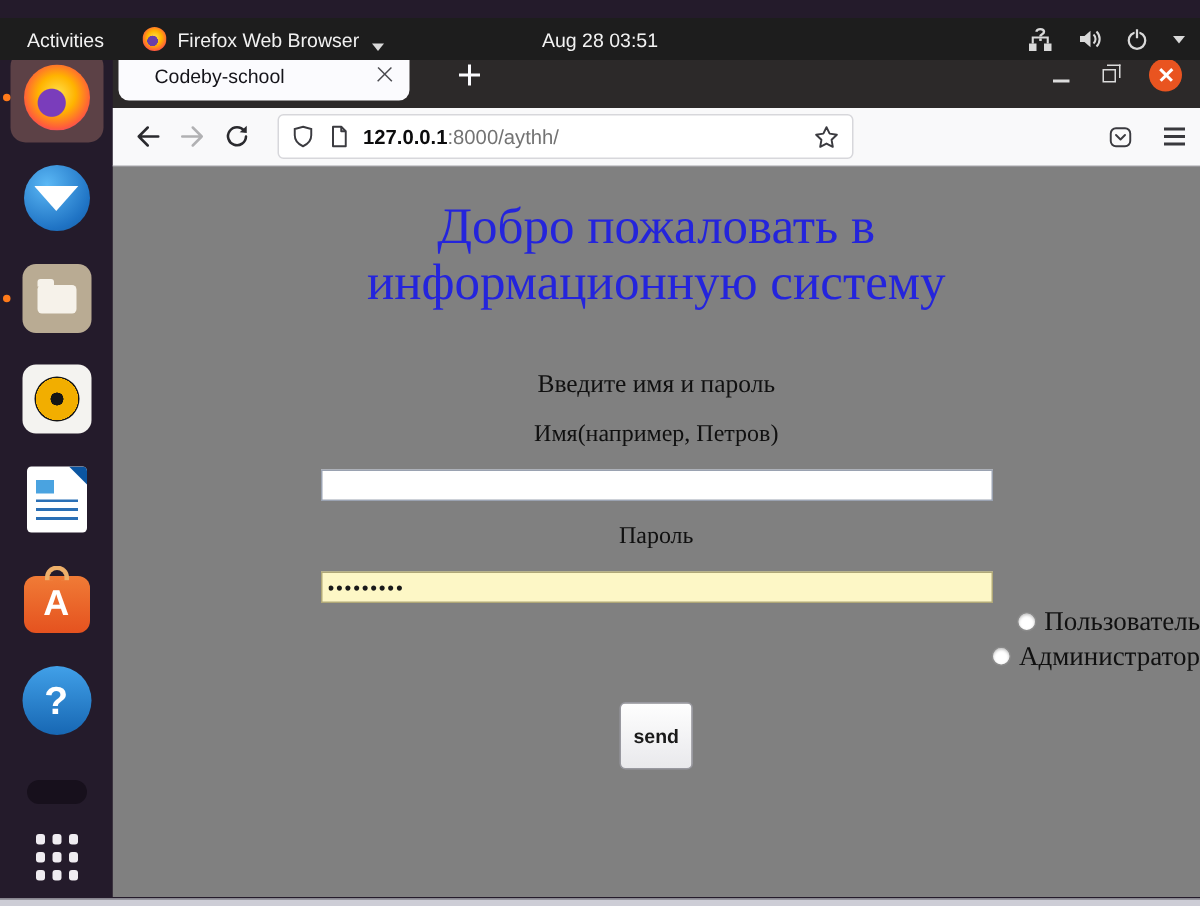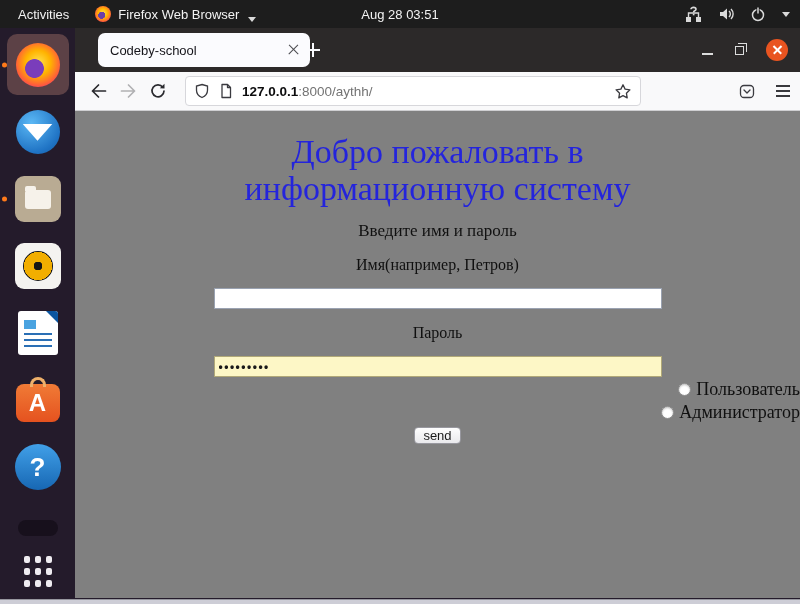--- a/index.html
+++ b/index.html
@@ -1,20 +1,20 @@
 <!DOCTYPE html>
 <html><head>
 <meta charset="utf-8">
 <style>
   * { margin:0; padding:0; box-sizing:border-box; }
   html,body { width:800px; height:604px; overflow:hidden; }
   body { position:relative; font-family:"Liberation Sans", sans-serif; background:#241b2b; }
 
   
-  .top-panel { position:absolute; left:0; top:0; width:800px; height:28px; background:#1d1d1d;
+  .top-panel { position:absolute; left:0; top:12px; width:800px; height:28px; background:#1d1d1d;
     display:flex; align-items:center; color:#f2f2f2; font-size:13px; z-index:30; }
   .tp-left { display:flex; align-items:center; gap:26px; padding-left:18px; }
   .tp-appmenu { display:flex; align-items:flex-end; gap:7px; }
   .ff-mini { width:16px; height:16px; border-radius:50%;
     background:radial-gradient(circle at 42% 58%, #6a3fa8 0 26%, rgba(0,0,0,0) 28%),
       radial-gradient(circle at 50% 45%, #ffe14d 0%, #ffb300 40%, #ff5e3a 70%, #d42c86 100%); }
   .caret-down { width:0; height:0; border-left:4px solid transparent; border-right:4px solid transparent;
     border-top:5px solid #d9d9d9; display:inline-block; margin-left:2px; }
   .tp-clock { position:absolute; left:0; right:0; text-align:center; font-weight:500; }
   .tp-right { position:absolute; right:10px; top:0; height:28px; display:flex; align-items:center; gap:14px; }
@@ -58,22 +58,22 @@
     display:flex; align-items:center; justify-content:center; color:#fff; font-size:26px; font-weight:bold; }
   .ic-blob { width:40px; height:16px; border-radius:8px; background:#17101c; margin-top:16px; }
   .ic-grid { display:grid; grid-template-columns:repeat(3, 6px); grid-template-rows:repeat(3, 7px);
     gap:5px; margin-top:14px; }
   .ic-grid span { width:6px; height:7px; border-radius:2px; background:#efecf1; }
   .dock-spacer { flex:1; }
 
   
   .window { position:absolute; left:75px; top:28px; width:725px; height:571px; z-index:10; }
   .tabbar { position:relative; height:44px; background:#2c2929; }
-  .tab { position:absolute; left:4px; top:5px; width:212px; height:34px; background:#fbfbfe; border-radius:7px;
-    display:flex; align-items:center; padding:0 10px 0 12px; font-size:13px; color:#15141a;margin-left:19px; }
+  .tab { position:absolute; left:4px; top:5px; width:194px; height:34px; background:#fbfbfe; border-radius:7px;
+    display:flex; align-items:center; padding:0 10px 0 24px; font-size:13px; color:#15141a; }
   .tab-title { flex:1; white-space:nowrap; overflow:hidden; }
   .xglyph { position:relative; width:12px; height:12px; display:inline-block; }
   .xglyph::before, .xglyph::after { content:""; position:absolute; left:-1px; top:5px; width:13px; height:1.4px;
     background:#4a4a4f; }
   .xglyph::before { transform:rotate(45deg); }
   .xglyph::after { transform:rotate(-45deg); }
   .newtab { position:absolute; left:228px; top:12px; width:20px; height:20px; }
   .newtab::before, .newtab::after { content:""; position:absolute; background:#fbfbfe; }
   .newtab::before { left:3px; top:9px; width:14px; height:1.6px; }
   .newtab::after { left:9px; top:3px; width:1.6px; height:14px; }
@@ -85,46 +85,46 @@
   .wc-close { width:22px; height:22px; border-radius:50%; background:#e95420; position:relative; }
   .wc-close::before, .wc-close::after { content:""; position:absolute; left:5.5px; top:10.2px; width:11px; height:1.6px;
     background:#fff; }
   .wc-close::before { transform:rotate(45deg); }
   .wc-close::after { transform:rotate(-45deg); }
 
   .toolbar { position:relative; height:39px; background:#f9f9fa; border-bottom:1px solid #cfcfd2;
     display:flex; align-items:center; }
   .nav-btn { width:30px; height:30px; display:flex; align-items:center; justify-content:center; }
   .nav-btn:first-child { margin-left:8px; }
-  .urlbar { position:relative; margin-left:12px; width:456px; height:30px; background:#fff;
+  .urlbar { position:relative; margin-left:12px; width:384px; height:30px; background:#fff;
     border:1px solid #d7d7db; border-radius:4px; display:flex; align-items:center; padding:0 8px; }
   .urlbar .sep { width:8px; }
   .url-text { flex:1; font-size:13.5px; color:#0c0c0d; margin-left:8px; white-space:nowrap; overflow:hidden; }
   .url-text .host { font-weight:600; }
   .url-text .rest { color:#737373; font-weight:400; }
   .tb-right { position:absolute; right:10px; display:flex; align-items:center; gap:20px; }
   .hamburger { display:flex; flex-direction:column; gap:3.4px; }
   .hamburger span { width:14px; height:1.7px; background:#39393d; }
 
   .content { position:relative; height:487px; background:#808080; overflow:hidden;
     font-family:"Liberation Serif", serif; text-align:center; color:#101010; }
   .page-title { margin:22px auto 0; max-width:545px; font-size:34px; line-height:1.09; font-weight:normal; color:#2424dc; }
-  .subtitle { margin-top:14px; font-size:17px; }
+  .subtitle { margin-top:39px; font-size:17px; }
   .field-label { margin-top:15px; font-size:16px; }
   .text-input { display:block; margin:14px auto 0; width:448px; height:21px; border:1px solid #9aa2b1;
     background:#fff; font-size:13px; padding:0 4px; }
   .pass-input { background:#fdf7c6; border:1px solid #b0a878; font-weight:bold; font-size:12px;
     letter-spacing:1.5px; color:#1a1a1a; }
   .radio-row { margin-top:2px; display:flex; align-items:center; justify-content:flex-end; gap:5px;
     font-size:18px; }
   .radio-row:first-of-type { margin-top:4px; }
   .radio-dot { width:13px; height:13px; border-radius:50%; background:#fff; border:1px solid #8a8a8a;
     box-shadow:inset 0 1px 2px rgba(0,0,0,0.25); }
-  .send-btn { margin-top:4px; font-family:"Liberation Sans", sans-serif; font-size:13px; padding:0 8px;
-    background:linear-gradient(#fefefe, #e9e9ec); border:1px solid #98989f; border-radius:4px; color:#1a1a1a; }
+  .send-btn { margin-top:20px; font-family:"Liberation Sans", sans-serif; font-size:13px; padding:14px 8px;
+    background:linear-gradient(#fefefe, #e9e9ec); border:1px solid #98989f; border-radius:4px; color:#1a1a1a;font-weight:bold; }
 
   .bottom-strip { position:absolute; left:0; top:599px; width:800px; height:5px; background:#cdcdd6;
     border-top:1px solid #97979f; z-index:40; }
 </style>
 </head>
 <body>
 
 <div class="top-panel">
   <div class="tp-left">
     <span>Activities</span>

